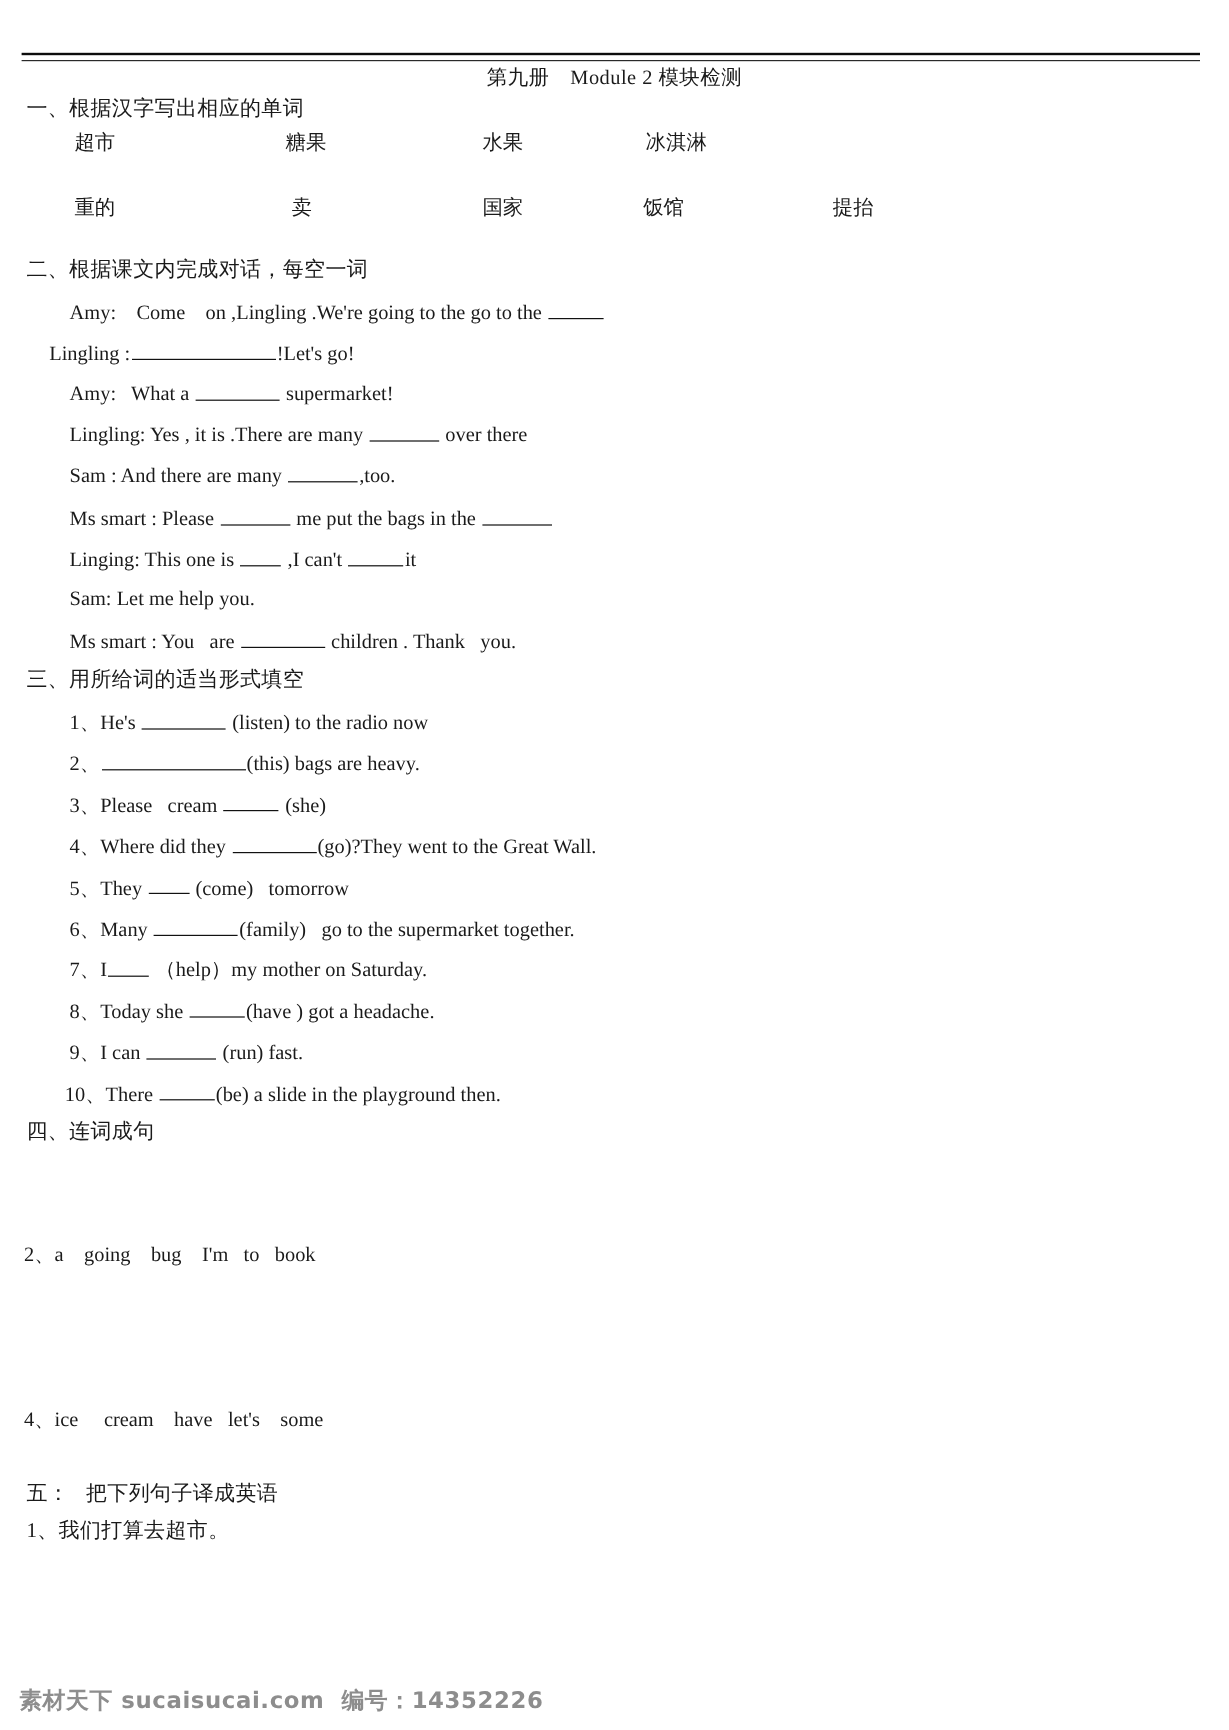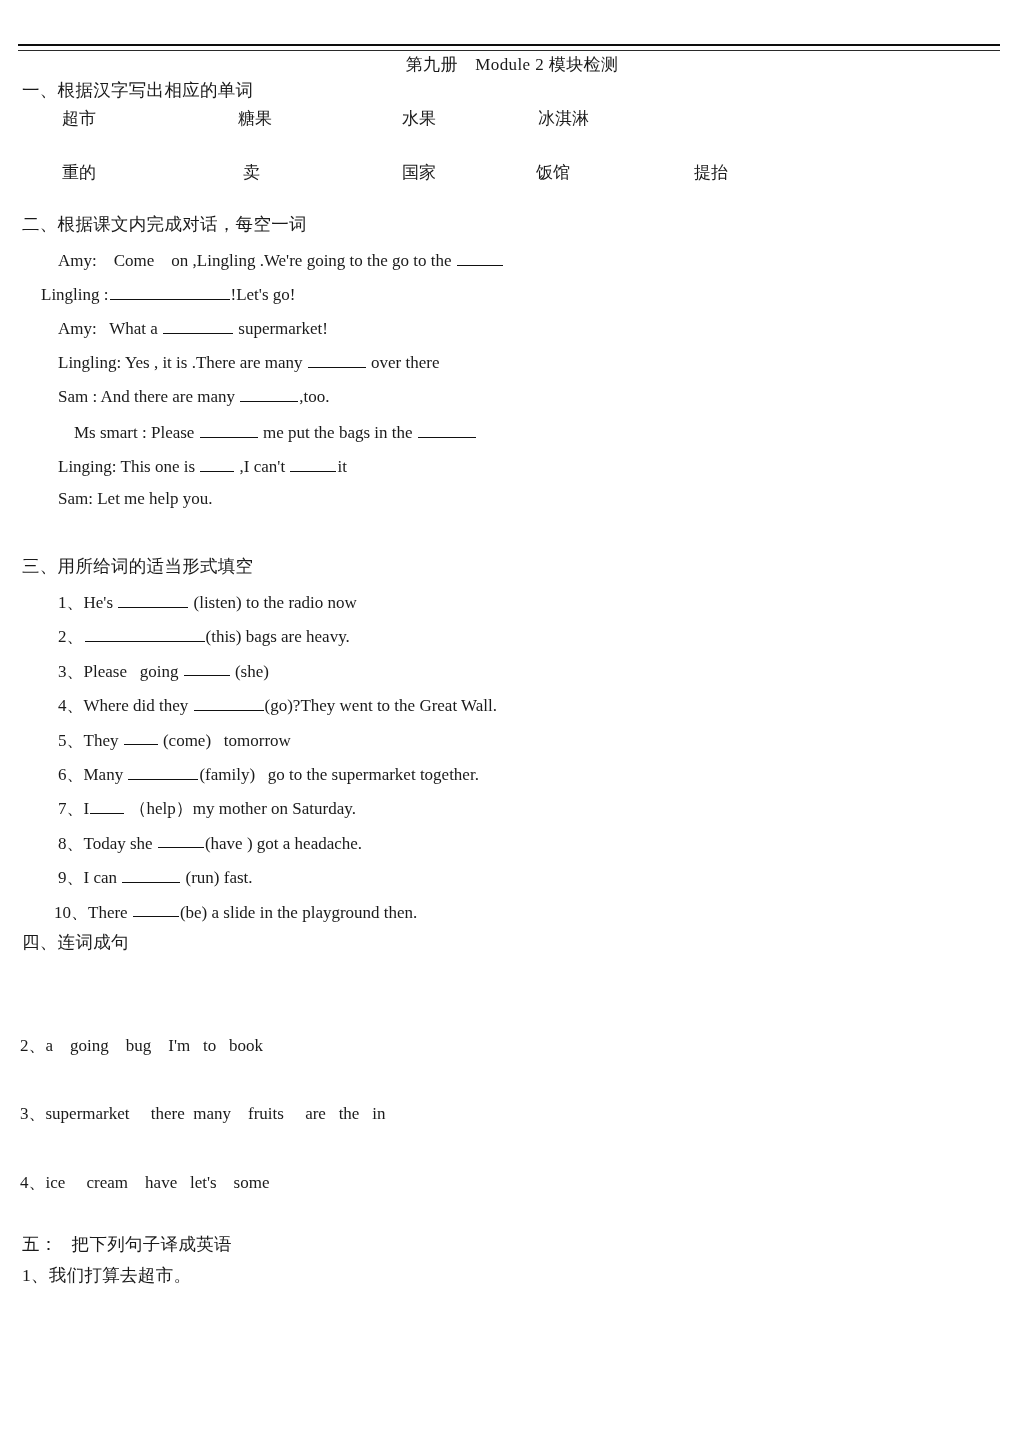--- a/index.html
+++ b/index.html
@@ -114,45 +114,46 @@
   <div class="abs en" style="left:58px; top:249px;"><span>Amy:    Come    on ,Lingling .We're going to the go to the </span><span class="blank b-s"></span></div>
 
   <div class="abs en" style="left:41px; top:283px;"><span>Lingling :</span><span class="blank b-xl"></span><span>!Let's go!</span></div>
 
   <div class="abs en" style="left:58px; top:317px;"><span>Amy:   What a </span><span class="blank b-l"></span><span> supermarket!</span></div>
 
   <div class="abs en" style="left:58px; top:351px;"><span>Lingling: Yes , it is .There are many </span><span class="blank b-m"></span><span> over there</span></div>
 
   <div class="abs en" style="left:58px; top:385px;"><span>Sam : And there are many </span><span class="blank b-m"></span><span>,too.</span></div>
 
-  <div class="abs en" style="left:74px; top:421px;"><span>Ms smart : Please </span><span class="blank b-m"></span><span> me put the bags in the </span><span class="blank b-m"></span></div>
+  <div class="abs en" style="left:58px; top:421px;"><span>Ms smart : Please </span><span class="blank b-m"></span><span> me put the bags in the </span><span class="blank b-m"></span></div>
 
   <div class="abs en" style="left:58px; top:455px;"><span>Linging: This one is </span><span class="blank b-xs"></span><span> ,I can't </span><span class="blank b-s"></span><span>it</span></div>
 
   <div class="abs en" style="left:58px; top:489px;">Sam: Let me help you.</div>
 
+  <div class="abs en" style="left:58px; top:523px;"><span>Ms smart : You   are </span><span class="blank b-l"></span><span> children . Thank   you.</span></div>
 
   <div class="abs sec-head" style="left:22px; top:556px;">三、用所给词的适当形式填空</div>
 
   <div id="s3-items">
       <div class="abs en" style="left: 58px; top: 591px;"><span>1、</span><span>He's </span><span class="blank b-l"></span><span> (listen) to the radio now</span></div>
       <div class="abs en" style="left: 58px; top: 625.4px;"><span>2、</span><span></span><span class="blank b-xl"></span><span>(this) bags are heavy.</span></div>
-      <div class="abs en" style="left: 58px; top: 659.8px;"><span>3、</span><span>Please   going </span><span class="blank b-s"></span><span> (she)</span></div>
+      <div class="abs en" style="left: 58px; top: 659.8px;"><span>3、</span><span>Please   cream </span><span class="blank b-s"></span><span> (she)</span></div>
       <div class="abs en" style="left: 58px; top: 694.2px;"><span>4、</span><span>Where did they </span><span class="blank b-l"></span><span>(go)?They went to the Great Wall.</span></div>
       <div class="abs en" style="left: 58px; top: 728.6px;"><span>5、</span><span>They </span><span class="blank b-xs"></span><span> (come)   tomorrow</span></div>
       <div class="abs en" style="left: 58px; top: 763px;"><span>6、</span><span>Many </span><span class="blank b-l"></span><span>(family)   go to the supermarket together.</span></div>
       <div class="abs en" style="left: 58px; top: 797.4px;"><span>7、</span><span>I</span><span class="blank b-xs"></span><span> （help）my mother on Saturday.</span></div>
       <div class="abs en" style="left: 58px; top: 831.8px;"><span>8、</span><span>Today she </span><span class="blank b-s"></span><span>(have ) got a headache.</span></div>
       <div class="abs en" style="left: 58px; top: 866.2px;"><span>9、</span><span>I can </span><span class="blank b-m"></span><span> (run) fast.</span></div>
       <div class="abs en" style="left: 54px; top: 900.6px;"><span>10、</span><span>There </span><span class="blank b-s"></span><span>(be) a slide in the playground then.</span></div>
     </div>
 
   <div class="abs sec-head" style="left:22px; top:932px;">四、连词成句</div>
 
   <div class="abs en" style="left:20px; top:1036px;">2、a    going    bug    I'm   to   book</div>
-  <div class="abs en" style="left:20px; top:1104px;">3、supermarket     there  many    fruits     are   the   in</div>
   <div class="abs en" style="left:20px; top:1173px;">4、ice     cream    have   let's    some</div>
 
   <div class="abs sec-head" style="left:22px; top:1234px;">五：   把下列句子译成英语</div>
   <div class="abs sec-head" style="left:22px; top:1265px;">1、我们打算去超市。</div>
 
+  <div class="footer">素材天下 sucaisucai.com  编号：14352226</div>
 
 </div>
 
 </body></html>

